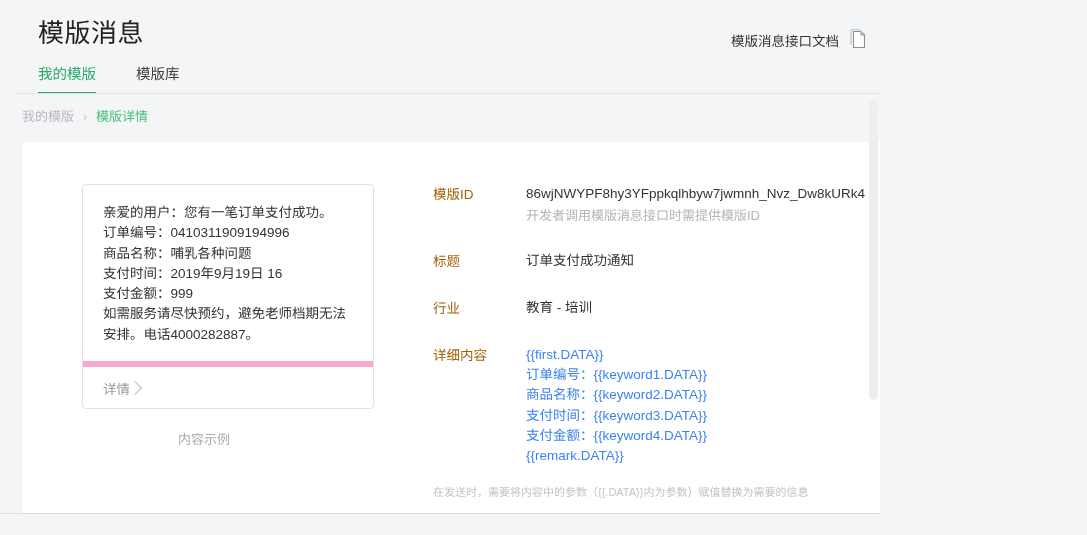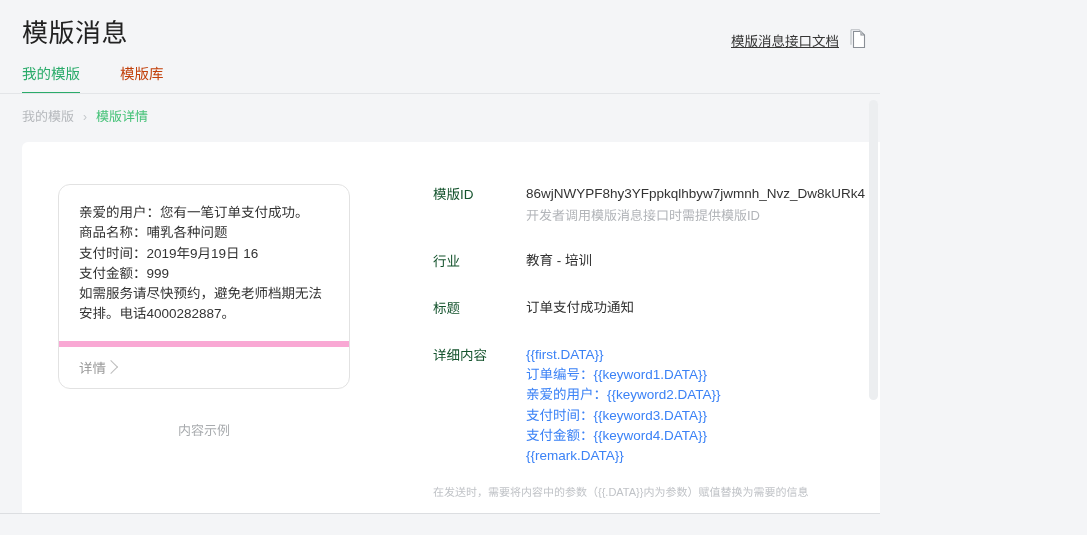--- a/index.html
+++ b/index.html
@@ -17,20 +17,21 @@
     -webkit-font-smoothing: antialiased;
   }
 
   .page {
     position: relative;
     width: 880px;
     height: 535px;
     background: #f4f5f7;
     box-sizing: border-box;
     overflow: hidden;
+    padding-left: 16px;
   }
 
   
   .header {
     position: relative;
     height: 96px;
     background: #f4f5f7;
   }
   .page-title {
     position: absolute;
@@ -47,21 +48,21 @@
     right: 14px;
     top: 29px;
     display: flex;
     align-items: center;
     gap: 10px;
     font-size: 13.5px;
     color: #353535;
     text-decoration: none;
     cursor: pointer;
   }
-  .doc-link .doc-text { white-space: nowrap; text-decoration: underline; }
+  .doc-link .doc-text { white-space: nowrap; }
   .doc-icon {
     display: inline-block;
     width: 17px;
     height: 21px;
     position: relative;
   }
 
   
   .tabs {
     position: absolute;
@@ -69,21 +70,21 @@
     top: 62px;
     display: flex;
     align-items: flex-end;
     gap: 40px;
     height: 32px;
   }
   .tab {
     position: relative;
     font-size: 14.5px;
     line-height: 20px;
-    color: #c2410c;
+    color: #404040;
     padding-bottom: 10px;
     cursor: pointer;
     white-space: nowrap;
   }
   .tab.active { color: #2aab6a; }
   .tab.active::after {
     content: "";
     position: absolute;
     left: 0;
     right: 0;
@@ -133,21 +134,22 @@
     position: absolute;
     left: 36px;
     top: 42px;
     width: 292px;
   }
   .preview-box {
     width: 292px;
     box-sizing: border-box;
     border: 1px solid #e2e2e2;
     background: #ffffff;
-    border-radius: 12px;
+    border-radius: 4px;
+    margin-left: 24px;
   }
   .preview-body {
     padding: 18px 20px 16px 20px;
   }
   .preview-line {
     font-size: 13.5px;
     line-height: 20.3px;
     color: #333333;
     white-space: pre-wrap;
     word-break: break-all;
@@ -166,21 +168,21 @@
   }
   .chev {
     width: 9px;
     height: 9px;
     border-top: 1.4px solid #bdbdbd;
     border-right: 1.4px solid #bdbdbd;
     transform: rotate(45deg);
     display: inline-block;
   }
   .preview-caption {
-    margin-top: 31px;
+    margin-top: 20px;
     text-align: center;
     font-size: 13px;
     color: #a8abae;
   }
 
   
   .fields {
     position: absolute;
     left: 411px;
     top: 42px;
@@ -189,21 +191,21 @@
   .field-row {
     display: flex;
     align-items: flex-start;
     margin-bottom: 26px;
   }
   .field-label {
     width: 93px;
     flex: 0 0 93px;
     font-size: 13.5px;
     line-height: 20px;
-    color: #14532d;
+    color: #a16207;
     padding-top: 1px;
   }
   .field-value {
     flex: 1 1 auto;
     font-size: 13.5px;
     line-height: 20px;
     color: #333333;
     word-break: break-all;
   }
   .field-hint {
@@ -317,20 +319,21 @@
     <span class="crumb-sep">›</span>
     <span class="crumb-active">模版详情</span>
   </div>
 
   <div class="card">
 
     <div class="preview-col">
       <div class="preview-box">
         <div class="preview-body">
           <div class="preview-line">亲爱的用户：您有一笔订单支付成功。</div>
+          <div class="preview-line">订单编号：0410311909194996</div>
           <div class="preview-line">商品名称：哺乳各种问题</div>
           <div class="preview-line">支付时间：2019年9月19日 16</div>
           <div class="preview-line">支付金额：999</div>
           <div class="preview-line">如需服务请尽快预约，避免老师档期无法安排。电话4000282887。</div>
         </div>
         <div class="preview-footer">
           <span class="detail-text">详情</span>
           <span class="chev"></span>
         </div>
       </div>
@@ -340,36 +343,36 @@
     <div class="fields">
 
       <div class="field-row">
         <div class="field-label">模版ID</div>
         <div class="field-value-wrap">
           <div class="field-value">86wjNWYPF8hy3YFppkqlhbyw7jwmnh_Nvz_Dw8kURk4</div>
           <div class="field-hint">开发者调用模版消息接口时需提供模版ID</div>
         </div>
       </div>
 
+      <div class="field-row" style="margin-top:24px;">
+        <div class="field-label">标题</div>
+        <div class="field-value">订单支付成功通知</div>
+      </div>
+
       <div class="field-row" style="margin-top:21px;">
         <div class="field-label">行业</div>
         <div class="field-value">教育 - 培训</div>
-      </div>
-
-      <div class="field-row" style="margin-top:24px;">
-        <div class="field-label">标题</div>
-        <div class="field-value">订单支付成功通知</div>
       </div>
 
       <div class="field-row" style="margin-top:3px;">
         <div class="field-label">详细内容</div>
         <div class="field-value content-lines">
           <div class="content-line">{{first.DATA}}</div>
           <div class="content-line">订单编号：{{keyword1.DATA}}</div>
-          <div class="content-line">亲爱的用户：{{keyword2.DATA}}</div>
+          <div class="content-line">商品名称：{{keyword2.DATA}}</div>
           <div class="content-line">支付时间：{{keyword3.DATA}}</div>
           <div class="content-line">支付金额：{{keyword4.DATA}}</div>
           <div class="content-line">{{remark.DATA}}</div>
         </div>
       </div>
 
     </div>
 
     <div class="footer-note">在发送时，需要将内容中的参数（{{.DATA}}内为参数）赋值替换为需要的信息</div>
 

